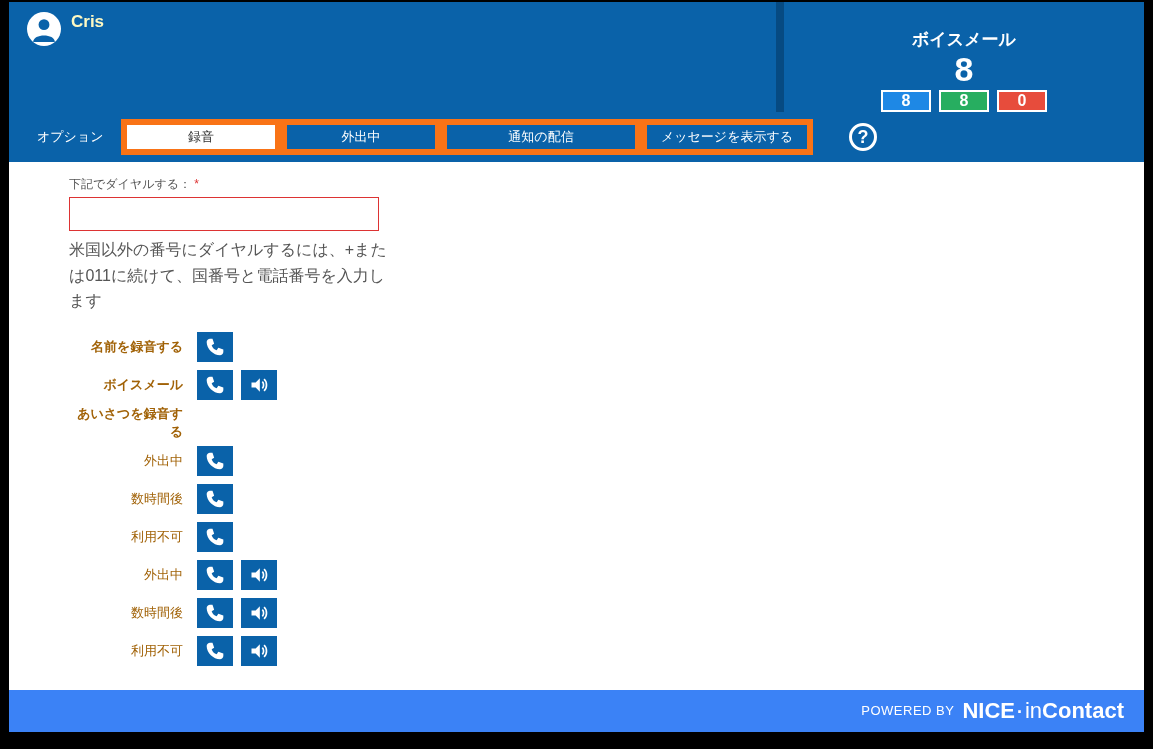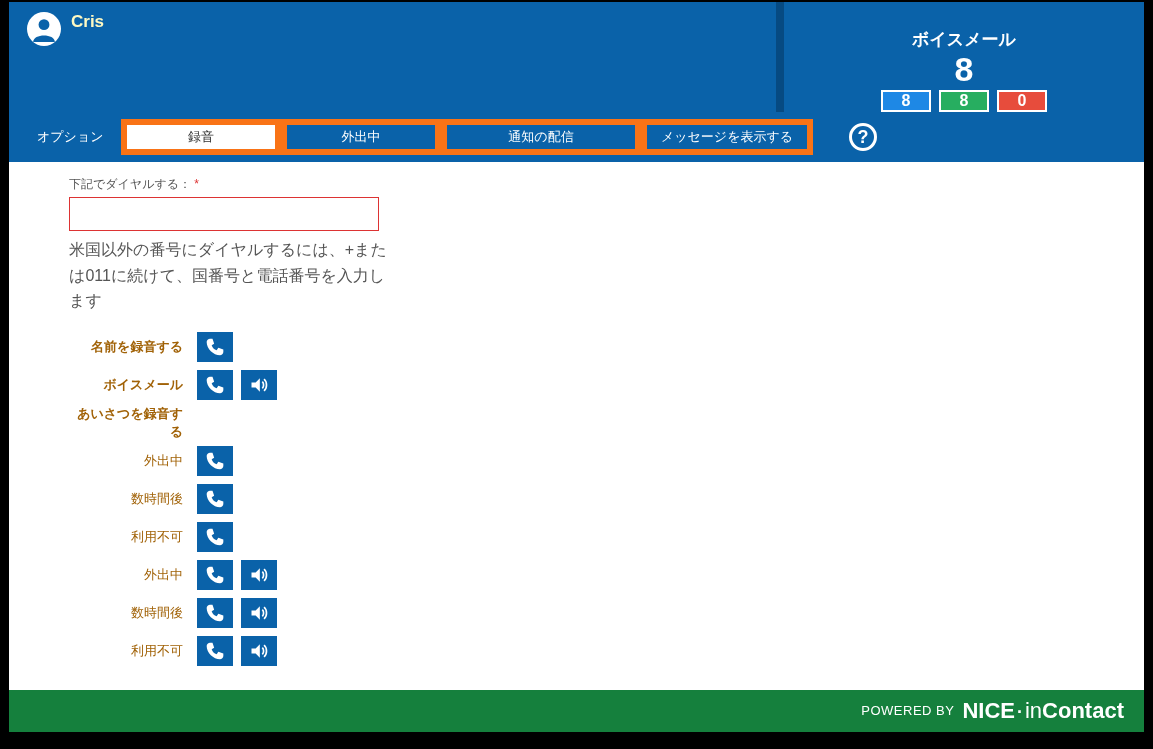--- a/index.html
+++ b/index.html
@@ -247,21 +247,21 @@
       display: flex;
       align-items: center;
       justify-content: center;
       cursor: pointer;
     }
     .icon-btn svg {
       width: 20px;
       height: 20px;
     }
     .footer {
-      background: #15803d;
+      background: #3b82f6;
       height: 42px;
       display: flex;
       align-items: center;
       justify-content: flex-end;
       padding-right: 20px;
       color: #fff;
     }
     .powered-by {
       font-size: 13px;
       letter-spacing: 0.5px;

